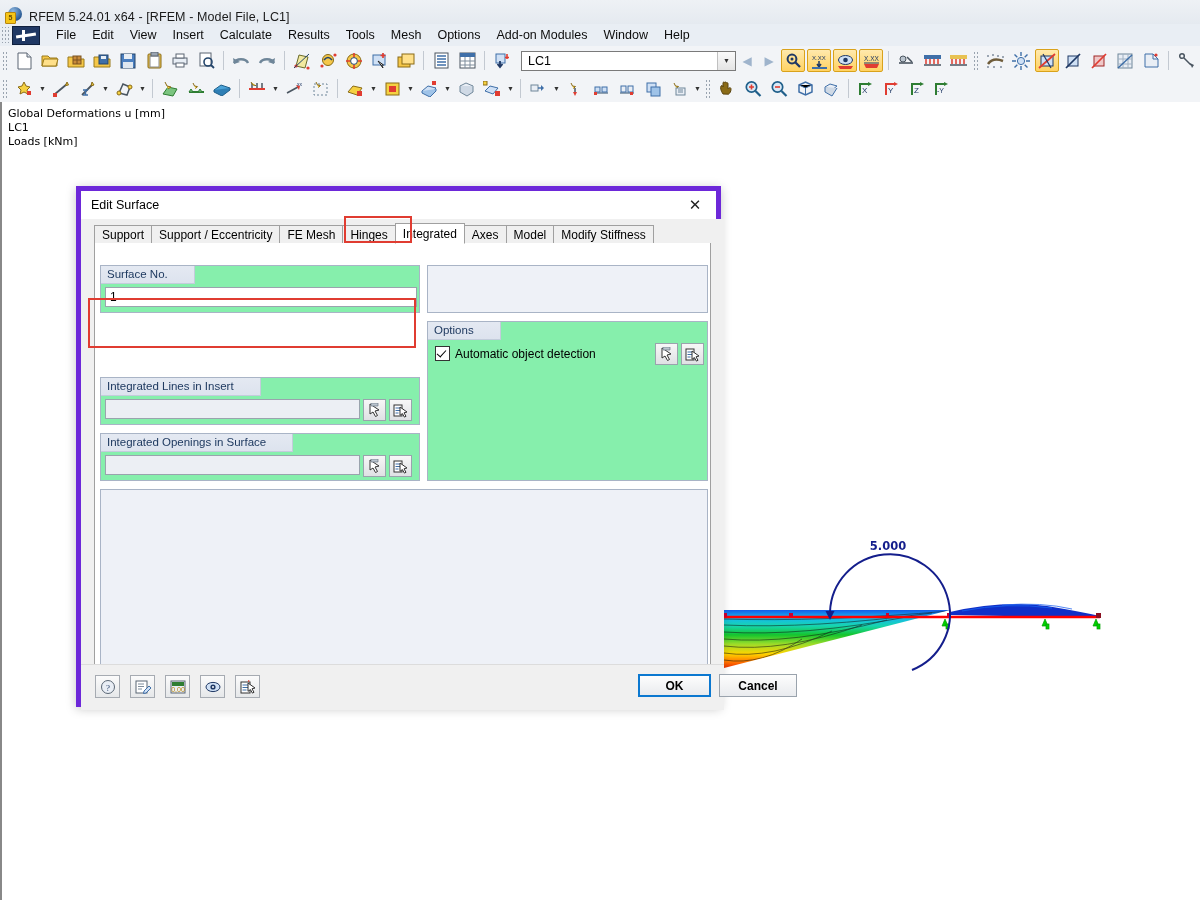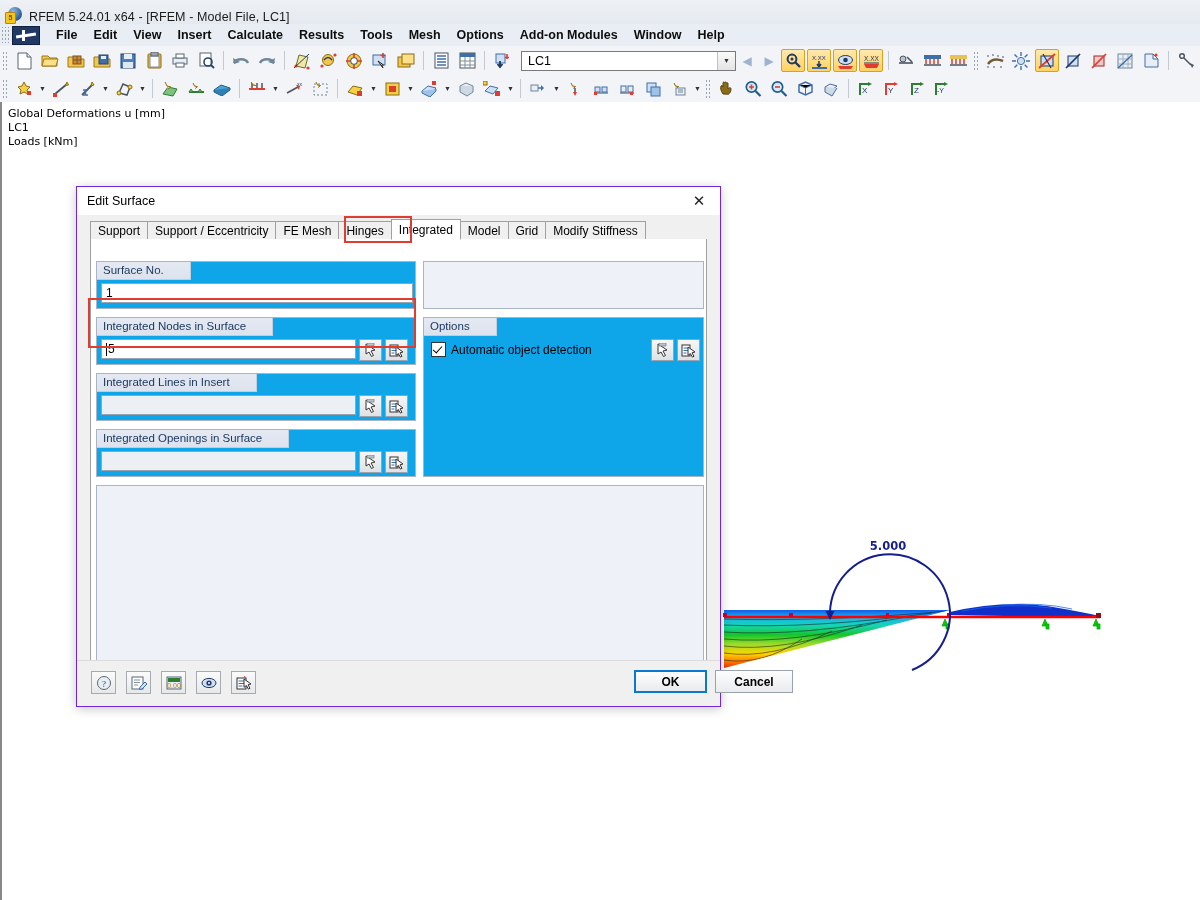--- a/index.html
+++ b/index.html
@@ -65,21 +65,20 @@
 
   
   .menubar {
     position: absolute;
     left: 0; top: 24px;
     width: 1200px; height: 22px;
     background: #e9eef4;
     display: flex;
     align-items: center;
     border-bottom: 1px solid #dde2e8;
-    font-weight: bold;
   }
   .menu-grip {
     width: 8px; height: 16px;
     margin-left: 2px;
     background-image: radial-gradient(circle, #9aa4b0 0.8px, transparent 0.9px);
     background-size: 3px 4px;
     background-position: 2px 2px;
     flex: none;
   }
   .menu-icon {
@@ -215,21 +214,21 @@
     white-space: pre;
   }
   .model-svg { position: absolute; left: 0; top: 0; }
 
   
   .dialog {
     position: absolute;
     left: 76px; top: 186px;
     width: 645px; height: 521px;
     background: #f0f0f0;
-    border: 1px solid #6d28d9;
+    border: 5px solid #6d28d9;
     box-sizing: border-box;
     box-shadow: 0 2px 10px rgba(0,0,0,0.22);
   }
   .dlg-titlebar {
     height: 28px;
     background: #ffffff;
     display: flex;
     align-items: center;
     justify-content: space-between;
     padding: 0 0 0 10px;
@@ -297,21 +296,21 @@
     width: 617px; height: 435px;
     background: #ffffff;
     border: 1px solid #a0a0a0;
     border-top: none;
     box-sizing: border-box;
   }
 
   
   .groupbox {
     position: absolute;
-    background: #0ea5e9;
+    background: #86efac;
     border: 1px solid #a9b4c6;
     box-sizing: border-box;
   }
   .groupbox > .gb-title {
     position: absolute;
     left: 0; top: 0;
     height: 17px;
     padding: 0 26px 0 6px;
     line-height: 17px;
     font-size: 11.5px;
@@ -1033,54 +1032,34 @@
     </div>
 
     <div class="dlg-body">
 
       <div class="tabstrip">
         <div class="tab">Support</div>
         <div class="tab">Support / Eccentricity</div>
         <div class="tab">FE Mesh</div>
         <div class="tab">Hinges</div>
         <div class="tab selected">Integrated</div>
+        <div class="tab">Axes</div>
         <div class="tab">Model</div>
-        <div class="tab">Grid</div>
         <div class="tab">Modify Stiffness</div>
       </div>
 
       <div class="tabpage">
 
         <div class="groupbox" style="left:5px; top:22px; width:320px; height:48px;">
           <div class="gb-title">Surface No.</div>
           <div class="field" style="left:4px; top:21px; width:312px;">
             <span>1</span>
           </div>
         </div>
 
-        <div class="groupbox" style="left:5px; top:78px; width:320px; height:48px;">
-          <div class="gb-title">Integrated Nodes in Surface</div>
-          <div class="field" style="left:4px; top:21px; width:255px;">
-            <span class="caret"></span>
-              <span>5</span>
-          </div>
-          <div class="picker-btn" style="left:262px; top:21px;">
-            <svg width="15" height="15" viewBox="0 0 15 15">
-                <path d="M3 1l9 6-4 1 2.5 4.5-2 1L6 9l-3 2z" fill="#fff" stroke="#333" stroke-width="1"></path>
-                <path d="M4 0h7v3H4z" fill="#b9c3cd" stroke="#6f7a86" stroke-width="0.7"></path>
-              </svg>
-          </div>
-          <div class="picker-btn" style="left:288px; top:21px;">
-            <svg width="15" height="15" viewBox="0 0 15 15">
-                <rect x="1" y="2" width="8" height="11" fill="#fff" stroke="#333"></rect>
-                <path d="M2.5 5h5M2.5 7.5h5M2.5 10h3" stroke="#3f6fa8"></path>
-                <path d="M7 4l7 5-3 .8 2 3.5-1.6.8-2-3.5-2.4 1.7z" fill="#fff" stroke="#333" stroke-width="1"></path>
-              </svg>
-          </div>
-        </div>
 
         <div class="groupbox" style="left:5px; top:134px; width:320px; height:48px;">
           <div class="gb-title">Integrated Lines in Insert</div>
           <div class="field disabled" style="left:4px; top:21px; width:255px;">
             <span></span>
           </div>
           <div class="picker-btn" style="left:262px; top:21px;">
             <svg width="15" height="15" viewBox="0 0 15 15">
                 <path d="M3 1l9 6-4 1 2.5 4.5-2 1L6 9l-3 2z" fill="#fff" stroke="#333" stroke-width="1"></path>
                 <path d="M4 0h7v3H4z" fill="#b9c3cd" stroke="#6f7a86" stroke-width="0.7"></path>

